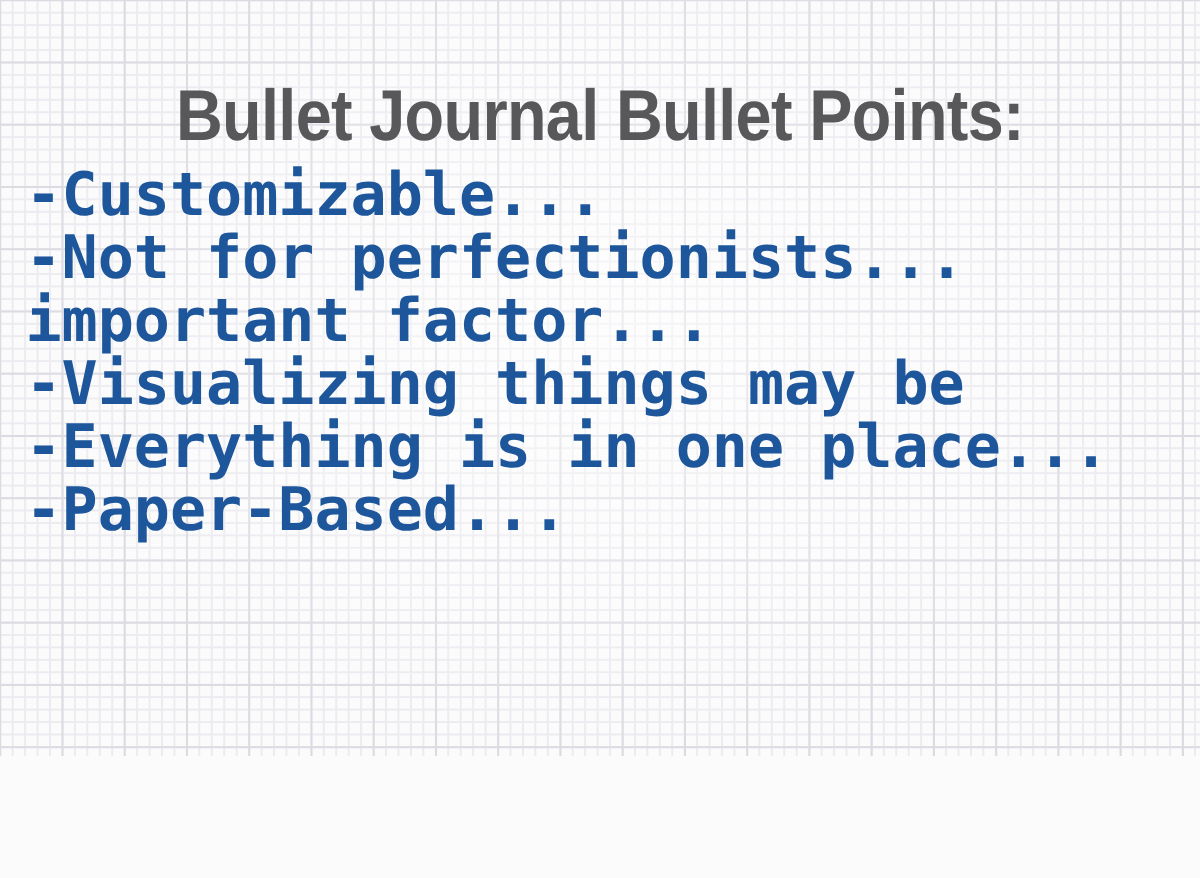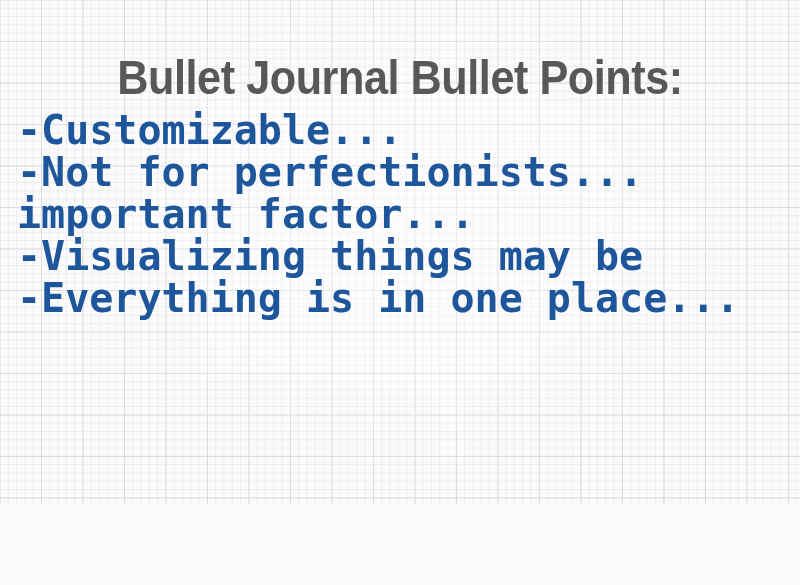--- a/index.html
+++ b/index.html
@@ -99,16 +99,17 @@
   <div id="content">
 
     <div id="title">Bullet Journal Bullet Points:</div>
 
     <ul id="bullet-list">
       <li>-Customizable...</li>
       <li>-Not for perfectionists...</li>
       <li>important factor...</li>
       <li>-Visualizing things may be</li>
       <li>-Everything is in one place...</li>
+      <li>-Paper-Based...</li>
     </ul>
 
   </div>
 </div>
 
 </body></html>

